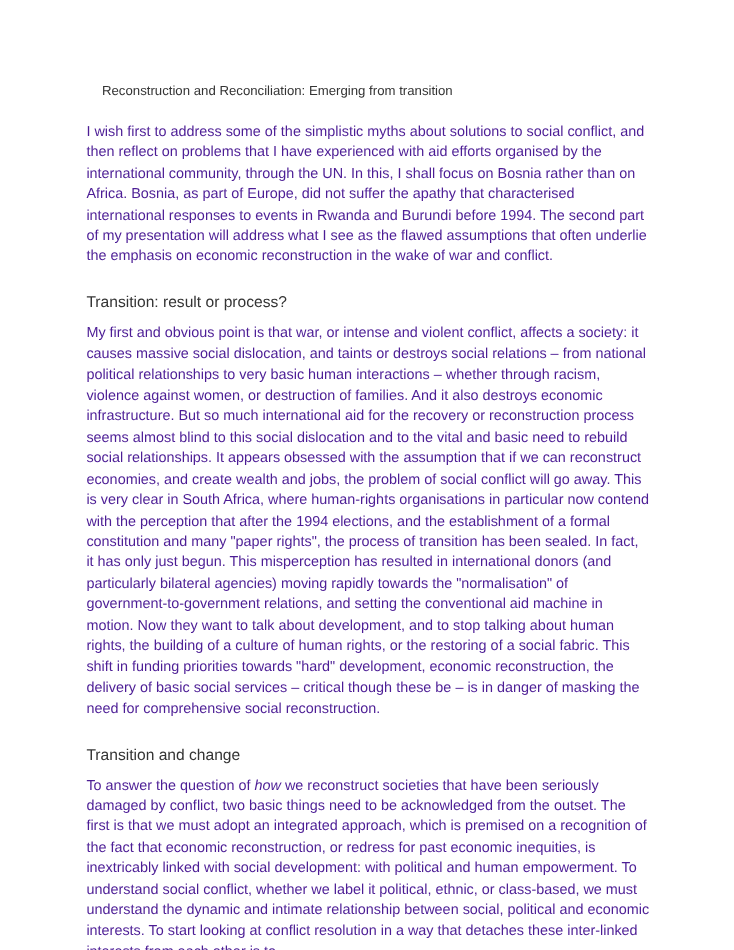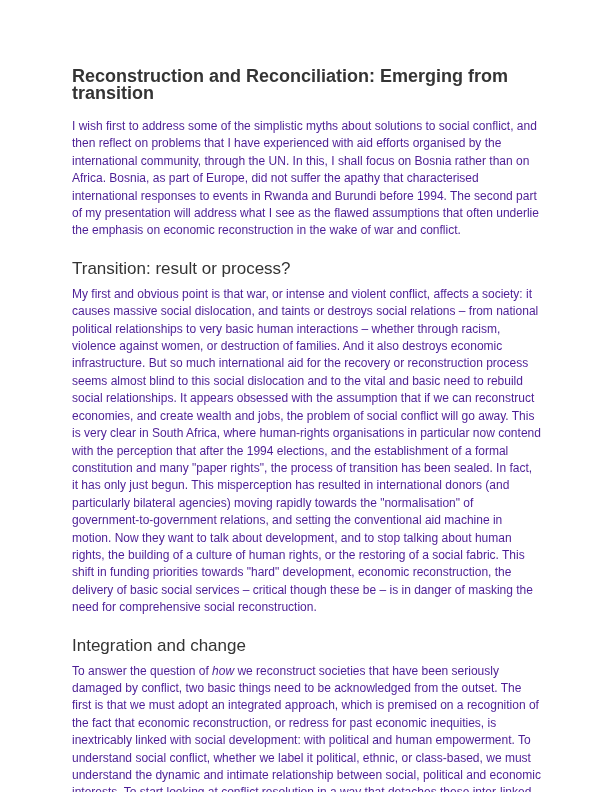--- a/index.html
+++ b/index.html
@@ -11,28 +11,28 @@
     position: relative;
     box-sizing: border-box;
     width: 612px;
     height: 792px;
     background: #ffffff;
     padding: 68px 71px 0 72px;
     font-family: "Liberation Sans", sans-serif;
     overflow: hidden;
   }
   .doc-title {
-    font-size: 18px;
-    font-weight: 700;
+    font-size: 11px;
+    font-weight: 400;
     line-height: 17px;
     color: #343434;
-    margin: 0 0 16px 0;
+    margin: 0 0 16px 13px;
   }
   .section-heading {
-    font-size: 17px;
+    font-size: 13px;
     font-weight: 400;
     line-height: 17px;
     color: #343434;
     margin: 20px 0 9px 0;
   }
   .body-para {
     font-size: 12px;
     font-weight: 400;
     line-height: 17.4px;
     color: #4c1d95;
@@ -48,17 +48,17 @@
 <div class="page">
 
   <h1 class="doc-title">Reconstruction and Reconciliation: Emerging from transition</h1>
 
   <p class="body-para">I wish first to address some of the simplistic myths about solutions to social conflict, and then reflect on problems that I have experienced with aid efforts organised by the international community, through the UN. In this, I shall focus on Bosnia rather than on Africa. Bosnia, as part of Europe, did not suffer the apathy that characterised international responses to events in Rwanda and Burundi before 1994. The second part of my presentation will address what I see as the flawed assumptions that often underlie the emphasis on economic reconstruction in the wake of war and conflict.</p>
 
   <h2 class="section-heading">Transition: result or process?</h2>
 
   <p class="body-para">My first and obvious point is that war, or intense and violent conflict, affects a society: it causes massive social dislocation, and taints or destroys social relations – from national political relationships to very basic human interactions – whether through racism, violence against women, or destruction of families. And it also destroys economic infrastructure. But so much international aid for the recovery or reconstruction process seems almost blind to this social dislocation and to the vital and basic need to rebuild social relationships. It appears obsessed with the assumption that if we can reconstruct economies, and create wealth and jobs, the problem of social conflict will go away. This is very clear in South Africa, where human-rights organisations in particular now contend with the perception that after the 1994 elections, and the establishment of a formal constitution and many "paper rights", the process of transition has been sealed. In fact, it has only just begun. This misperception has resulted in international donors (and particularly bilateral agencies) moving rapidly towards the "normalisation" of government-to-government relations, and setting the conventional aid machine in motion. Now they want to talk about development, and to stop talking about human rights, the building of a culture of human rights, or the restoring of a social fabric. This shift in funding priorities towards "hard" development, economic reconstruction, the delivery of basic social services – critical though these be – is in danger of masking the need for comprehensive social reconstruction.</p>
 
-  <h2 class="section-heading">Integration and change</h2>
+  <h2 class="section-heading">Transition and change</h2>
 
   <p class="body-para"><span>To answer the question of </span><em class="italic-word">how</em><span> we reconstruct societies that have been seriously damaged by conflict, two basic things need to be acknowledged from the outset. The first is that we must adopt an integrated approach, which is premised on a recognition of the fact that economic reconstruction, or redress for past economic inequities, is inextricably linked with social development: with political and human empowerment. To understand social conflict, whether we label it political, ethnic, or class-based, we must understand the dynamic and intimate relationship between social, political and economic interests. To start looking at conflict resolution in a way that detaches these inter-linked interests from each other is to</span></p>
 
 </div>
 
 </body></html>

